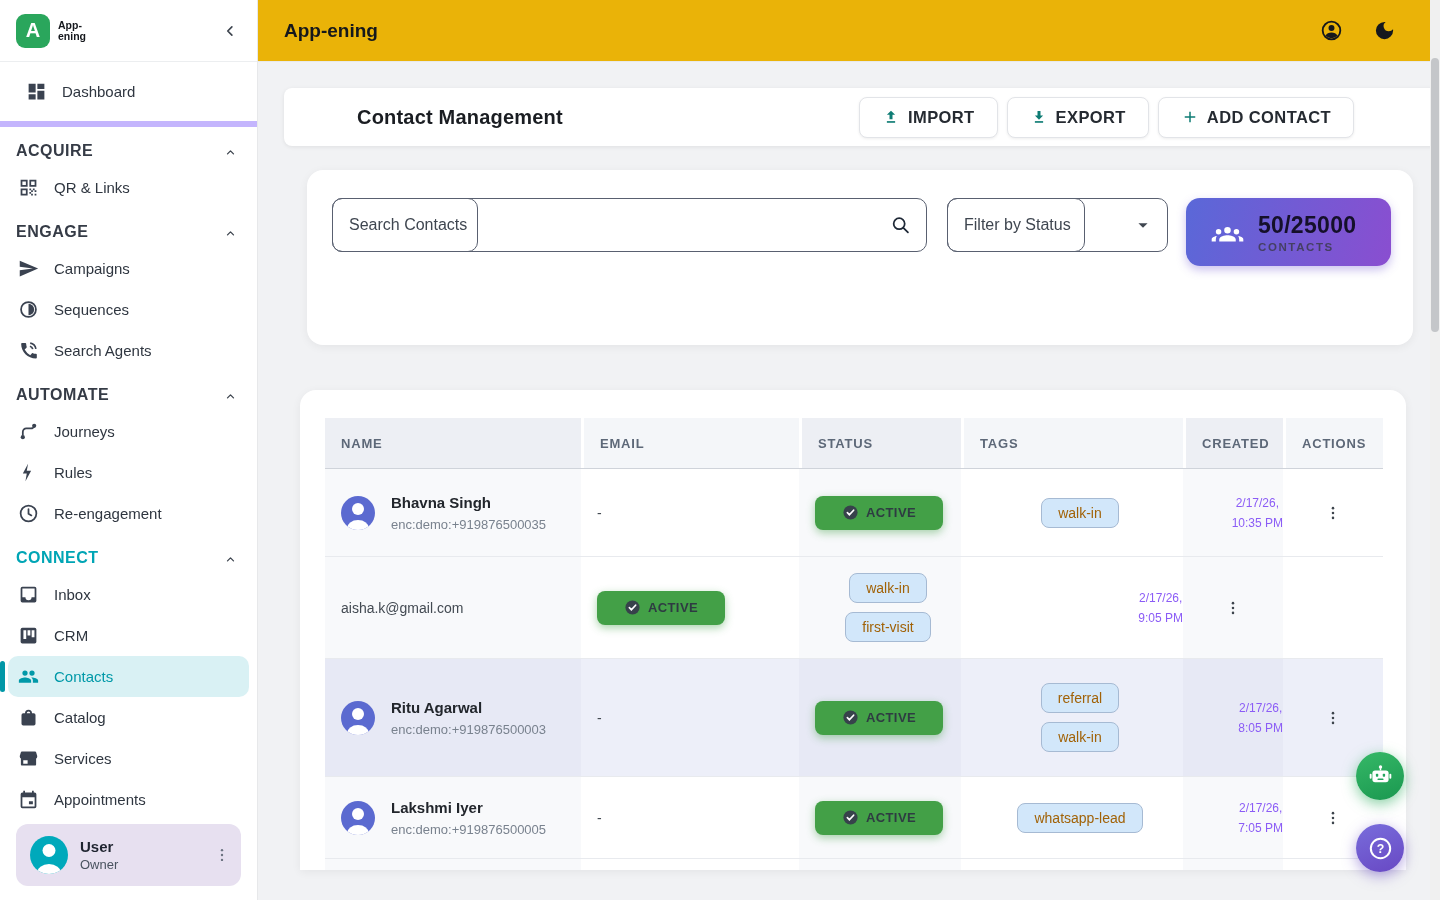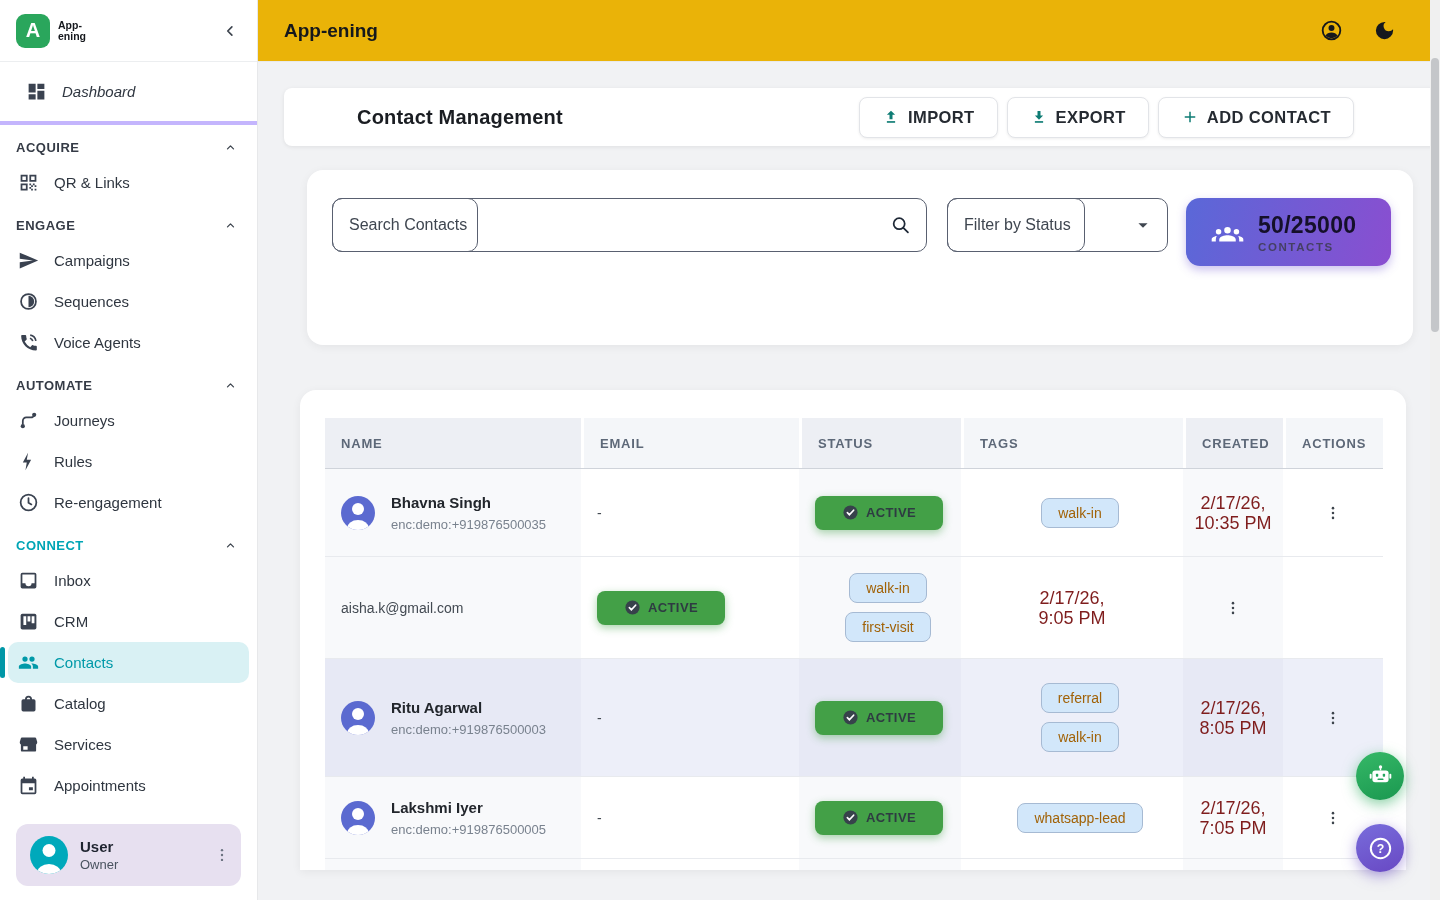--- a/index.html
+++ b/index.html
@@ -9,28 +9,28 @@
 
   
   .sidebar { position:absolute; left:0; top:0; width:258px; height:900px; background:#fff; border-right:1px solid #e7e8ea; z-index:5; }
   .side-logo { height:62px; border-bottom:1px solid #eceef0; display:flex; align-items:center; padding:0 18px 0 16px; }
   .logo-tile { width:34px; height:34px; border-radius:9px; background:#2aa65c; color:#fff; font-weight:bold; font-size:20px; display:flex; align-items:center; justify-content:center; }
   .logo-text { margin-left:8px; font-size:10.5px; font-weight:bold; color:#15181d; line-height:11px; }
   .collapse { margin-left:auto; width:18px; height:18px; color:#3c434d; cursor:pointer; }
   .collapse svg { width:100%; height:100%; }
 
   .side-nav { position:absolute; top:62px; left:0; right:0; bottom:88px; overflow:hidden; }
-  .dash-wrap { padding:9px 8px; border-bottom:4px solid #c4b5fd;font-style:italic; }
+  .dash-wrap { padding:9px 8px; border-bottom:6px solid #c4b5fd; }
   .side-item { position:relative; height:41px; display:flex; align-items:center; gap:15px; padding:0 10px; margin:0 8px; border-radius:10px; font-size:15px; color:#2f3640; cursor:pointer; }
   .side-item .icn { width:21px; height:21px; color:#3a4250; flex:0 0 21px; }
   .side-item .icn svg { width:100%; height:100%; }
   .side-item.active { background:#d9f1f4; color:#0199a8; }
   .side-item.active .icn { color:#0199a8; }
   .side-item.active::before { content:""; position:absolute; left:-8px; top:5px; bottom:5px; width:5px; border-radius:3px; background:#0097a7; }
-  .side-sec-head { display:flex; align-items:center; justify-content:space-between; padding:15px 20px 7px 16px; font-size:13px; font-weight:bold; letter-spacing:.5px; color:#353b46; cursor:pointer;gap:48px; }
+  .side-sec-head { display:flex; align-items:center; justify-content:space-between; padding:15px 20px 7px 16px; font-size:16px; font-weight:bold; letter-spacing:.5px; color:#353b46; cursor:pointer;gap:48px; }
   .side-sec-head.accent { color:#00a5b5; }
   .side-sec-head .chev { width:13px; height:13px; color:#3c434d; }
   .side-sec-head .chev svg { width:100%; height:100%; }
 
   .side-user-panel { position:absolute; left:0; right:0; bottom:0; height:88px; background:#fff; padding:12px 16px; }
   .user-card { height:62px; background:#e7e0f0; border-radius:12px; display:flex; align-items:center; padding:0 10px 0 14px; }
   .user-avatar { width:38px; height:38px; border-radius:50%; background:#00a9bb; position:relative; overflow:hidden; flex:0 0 38px; }
   .user-avatar::before { content:""; position:absolute; left:50%; top:8px; transform:translateX(-50%); width:13px; height:13px; border-radius:50%; background:#fff; }
   .user-avatar::after { content:""; position:absolute; left:50%; bottom:-8px; transform:translateX(-50%); width:24px; height:18px; border-radius:50%; background:#fff; }
   .user-meta { margin-left:12px; }
@@ -100,21 +100,21 @@
   .avatar::after { content:""; position:absolute; left:50%; bottom:-7px; transform:translateX(-50%); width:22px; height:17px; border-radius:50%; background:#fff; }
   .c-name { font-size:15px; font-weight:bold; color:#22262c; }
   .c-phone { font-size:13px; color:#79828e; margin-top:6px; }
   .td-email { font-size:14px; color:#434a52; }
   .status-pill { display:inline-flex; align-items:center; justify-content:center; gap:7px; min-width:128px; height:34px; background:#43a047; border-radius:8px; box-shadow:0 3px 8px rgba(67,160,71,.45); padding:0 12px; }
   .status-pill .cicon { width:17px; height:17px; }
   .status-pill .cicon svg { width:100%; height:100%; }
   .status-pill .slabel { font-size:13px; font-weight:bold; color:#2e3b42; letter-spacing:.4px; }
   .td-tags { flex-direction:column; align-items:flex-start; justify-content:center; gap:9px; padding-left:20px; }
   .tag-chip { background:#d2e7fa; border:1px solid #a6bad3; border-radius:8px; padding:6px 16px; font-size:14px; color:#a16207; min-width:62px; text-align:center; }
-  .td-created { justify-content:center; padding-left:0 !important; text-align:center; font-size:18px; color:#7f1d1d; line-height:20px; }
+  .td-created { justify-content:flex-end; padding-left:0 !important; text-align:center; font-size:12px; color:#8b5cf6; line-height:20px; }
   .td-actions { justify-content:center; padding-left:0 !important; }
   .kebab { width:18px; height:20px; color:#3e454d; cursor:pointer; }
   .kebab svg { width:100%; height:100%; }
 
   
   .fab { position:absolute; width:48px; height:48px; border-radius:50%; display:flex; align-items:center; justify-content:center; cursor:pointer; z-index:8; }
   .fab svg { width:27px; height:27px; }
   .fab-bot { right:36px; top:690px; background:linear-gradient(160deg,#33b565 10%,#1d9b52 90%); box-shadow:0 4px 14px rgba(40,170,90,.55); }
   .fab-help { right:36px; top:762px; background:linear-gradient(160deg,#7769d9 10%,#6a4cc6 90%); box-shadow:0 4px 14px rgba(106,76,198,.5); }
 
@@ -179,21 +179,21 @@
                 <circle cx="12" cy="12" r="8.5" fill="none" stroke="currentColor" stroke-width="2"></circle>
                 <path d="M12 5.5a6.5 6.5 0 010 13z" fill="currentColor"></path>
               </svg></span>
             <span>Sequences</span>
           </div>
           <div class="side-item">
             <span class="icn"><svg viewBox="0 0 24 24" fill="currentColor">
                 <path d="M20.5 15.6c-1.2 0-2.4-.2-3.5-.6-.35-.1-.74-.02-1 .25l-2 2.1a15.2 15.2 0 01-6.4-6.4l2.1-2.1c.27-.27.35-.66.25-1-.4-1.1-.6-2.3-.6-3.5 0-.55-.45-1-1-1H4.6c-.55 0-1 .45-1 1 0 9.3 7.5 16.85 16.9 16.85.55 0 1-.45 1-1v-3.6c0-.55-.45-1-1-1z"></path>
                 <path d="M13.8 4.5a7 7 0 015.7 5.7l1.9-.32A9 9 0 0014.1 2.6zm-.4 3.6a3.6 3.6 0 012.5 2.5l1.9-.4a5.5 5.5 0 00-4-4z"></path>
               </svg></span>
-            <span>Voice Agents</span>
+            <span>Search Agents</span>
           </div>
           <div class="side-sec-head">
             <span>AUTOMATE</span>
             <span class="chev"><svg viewBox="0 0 24 24" fill="none" stroke="currentColor" stroke-width="2.4" stroke-linecap="round" stroke-linejoin="round">
                 <path d="M6.5 14.5L12 9l5.5 5.5"></path>
               </svg></span>
           </div>
           <div class="side-item">
             <span class="icn"><svg viewBox="0 0 24 24">
                 <circle cx="5.5" cy="18.5" r="2.4" fill="currentColor"></circle>

